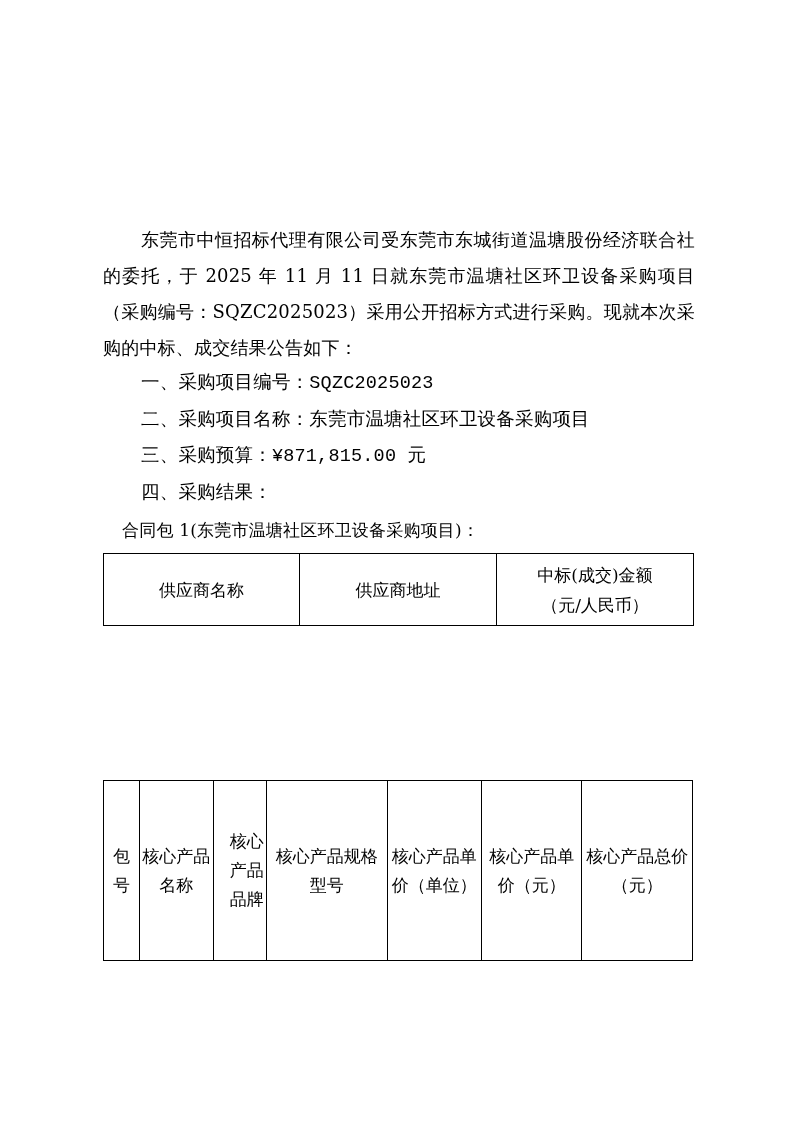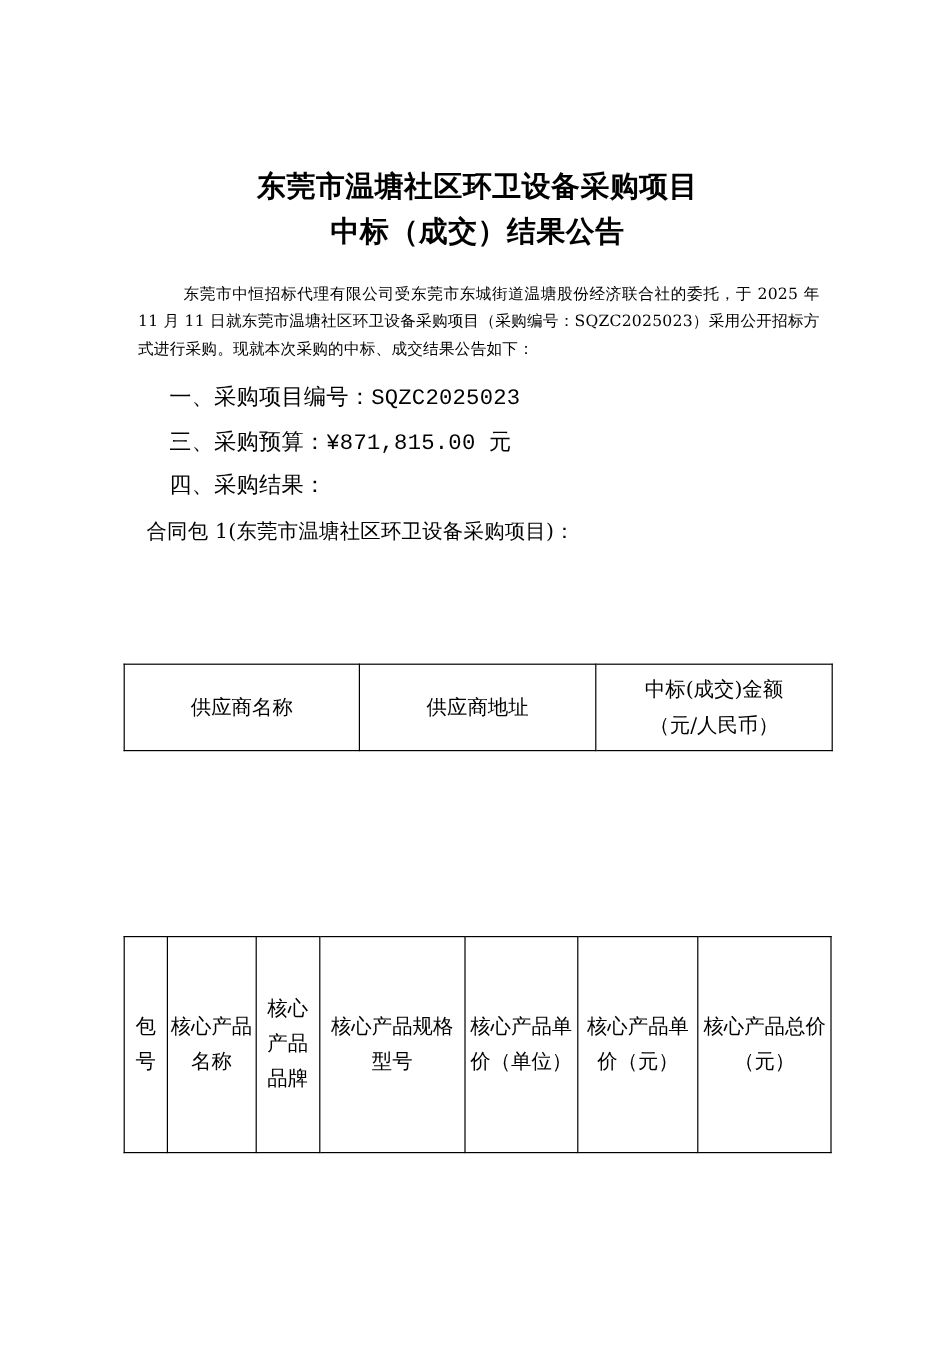--- a/index.html
+++ b/index.html
@@ -41,26 +41,26 @@
   }
 
   
   .body-block {
     position: absolute;
     left: 103px;
     top: 222px;
     width: 592px;
   }
   .para {
-    font-size: 13px;
-    line-height: 23px;
+    font-size: 18px;
+    line-height: 36px;
     text-align: justify;
     text-justify: inter-ideograph;
     text-align-last: left;
-    margin: 12px;
+    margin: 0;
     letter-spacing: 0.2px;
   }
   .para-indent {
     text-indent: 38px;
   }
   .item-line {
     font-size: 18.5px;
     line-height: 36.5px;
     margin: 0;
     padding-left: 38px;
@@ -135,35 +135,33 @@
   .st-c6 { width: 98px; }
   .st-c7 { width: 108px; }
 
   .clip-cell {
     position: relative;
   }
   .clip-inner {
     display: block;
     max-height: 176px;
     overflow: hidden;
+    text-align: right;
   }
 </style>
 </head>
 <body>
 
 <div class="page">
 
-  <div class="title-block">
-    <div class="title-line">东莞市温塘社区环卫设备采购项目</div>
-    <div class="title-line">中标（成交）结果公告</div>
-  </div>
 
   <div class="body-block">
     <p class="para para-indent">东莞市中恒招标代理有限公司受东莞市东城街道温塘股份经济联合社的委托，于 2025 年 11 月 11 日就东莞市温塘社区环卫设备采购项目（采购编号：SQZC2025023）采用公开招标方式进行采购。现就本次采购的中标、成交结果公告如下：</p>
     <p class="item-line">一、采购项目编号：SQZC2025023</p>
+    <p class="item-line">二、采购项目名称：东莞市温塘社区环卫设备采购项目</p>
     <p class="item-line">三、采购预算：¥871,815.00 元</p>
     <p class="item-line">四、采购结果：</p>
     <p class="pkg-line">合同包 1(东莞市温塘社区环卫设备采购项目)：</p>
   </div>
 
   <table class="doc-table" id="result-table">
     <tbody>
       <tr>
         <td class="rt-c1 head-cell">供应商名称</td>
         <td class="rt-c2 head-cell">供应商地址</td>

